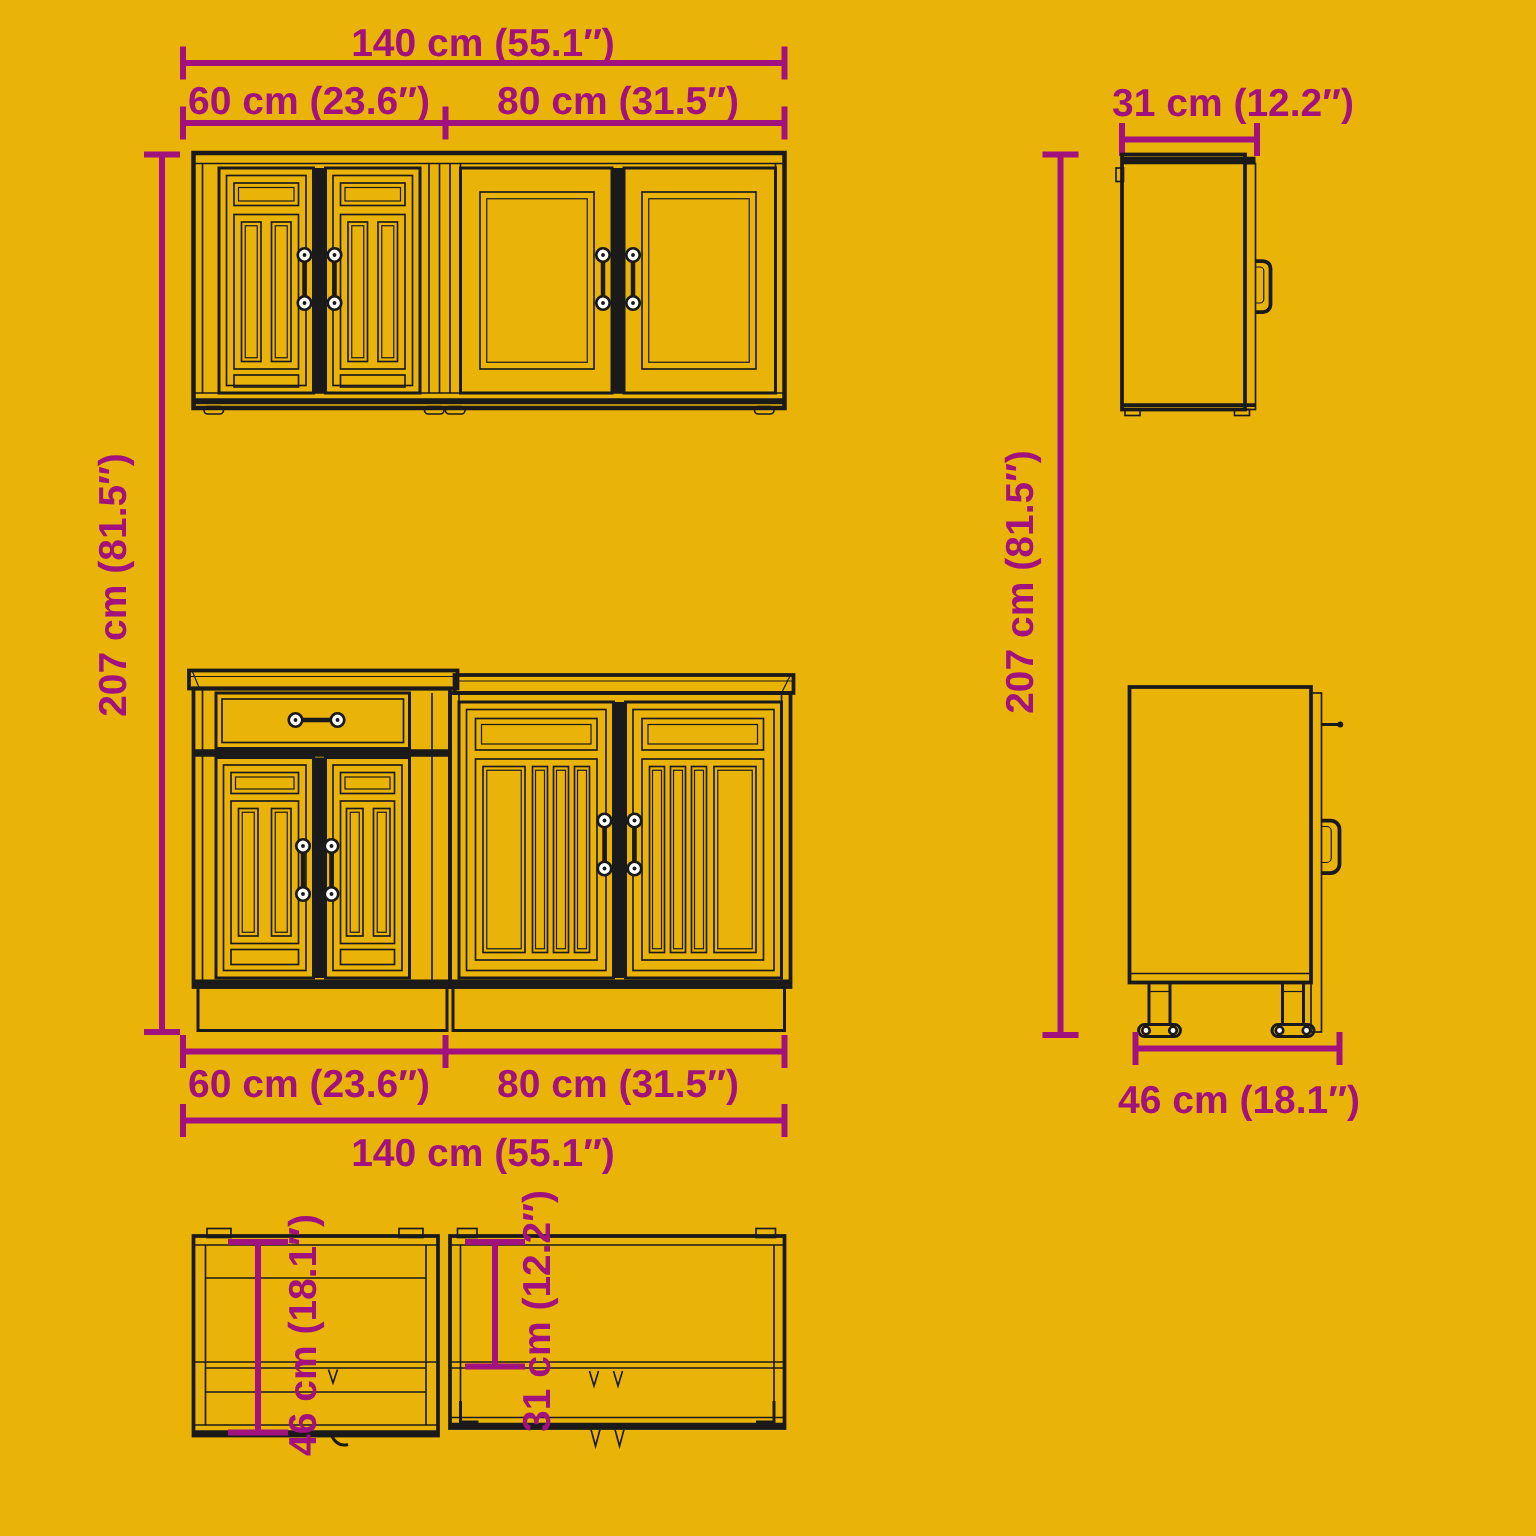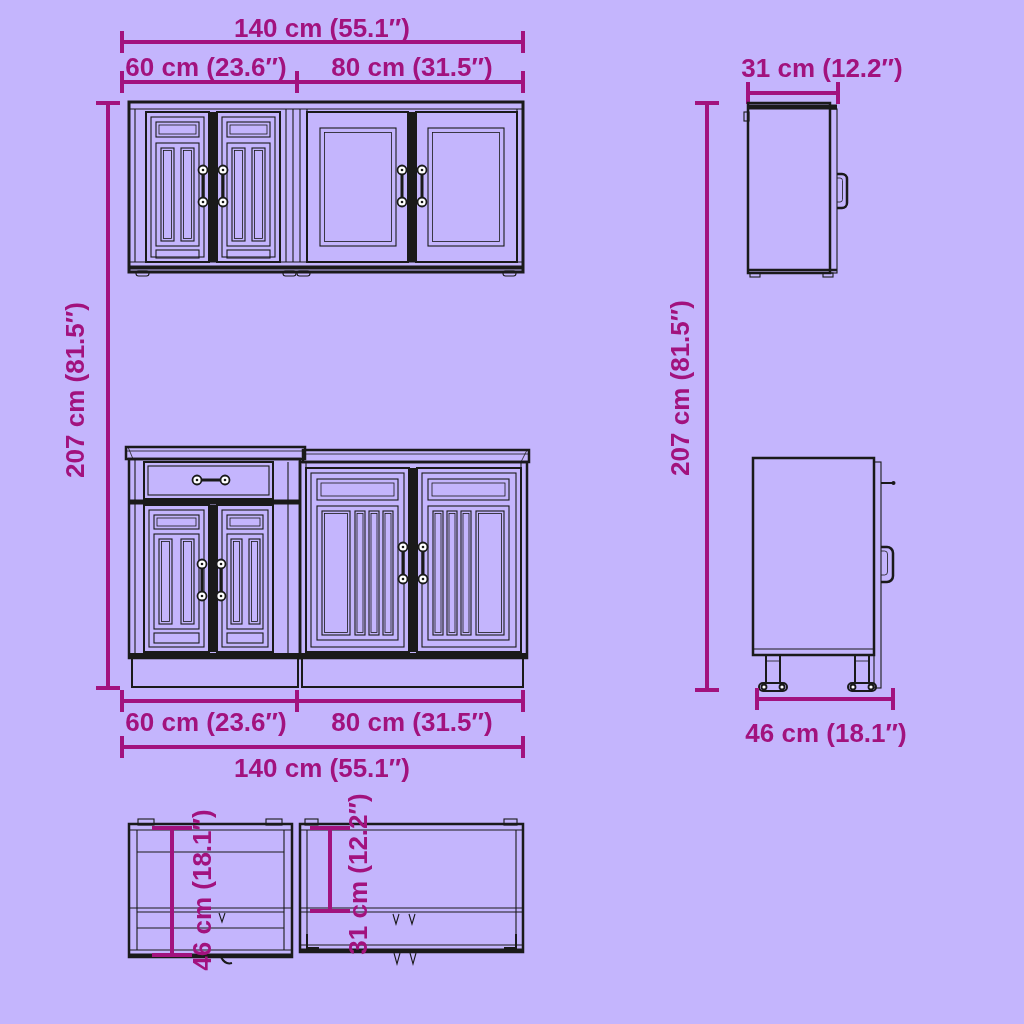--- a/index.html
+++ b/index.html
@@ -1,16 +1,16 @@
 <!DOCTYPE html>
 <html><head>
 <meta charset="utf-8">
 <style>
   html,body{margin:0;padding:0;background:#ffffff;}
-  .stage{position:relative;width:1024px;height:1024px;background:#c4b5fd;overflow:hidden;
+  .stage{position:relative;width:1024px;height:1024px;background:#eab308;overflow:hidden;
          font-family:"Liberation Sans",sans-serif;}
   svg{display:block;}
   .ln{fill:none;stroke:#1a1a1a;stroke-width:2;}
   .ln25{fill:none;stroke:#1a1a1a;stroke-width:2.5;}
   .ln3{fill:none;stroke:#1a1a1a;stroke-width:3;}
   .thin{fill:none;stroke:#1a1a1a;stroke-width:1.1;}
   .hair{fill:none;stroke:#1a1a1a;stroke-width:0.8;}
   .thick{fill:none;stroke:#1a1a1a;stroke-width:4;}
   .thick5{fill:none;stroke:#1a1a1a;stroke-width:5;}
   .gapfill{fill:#1a1a1a;stroke:none;}

